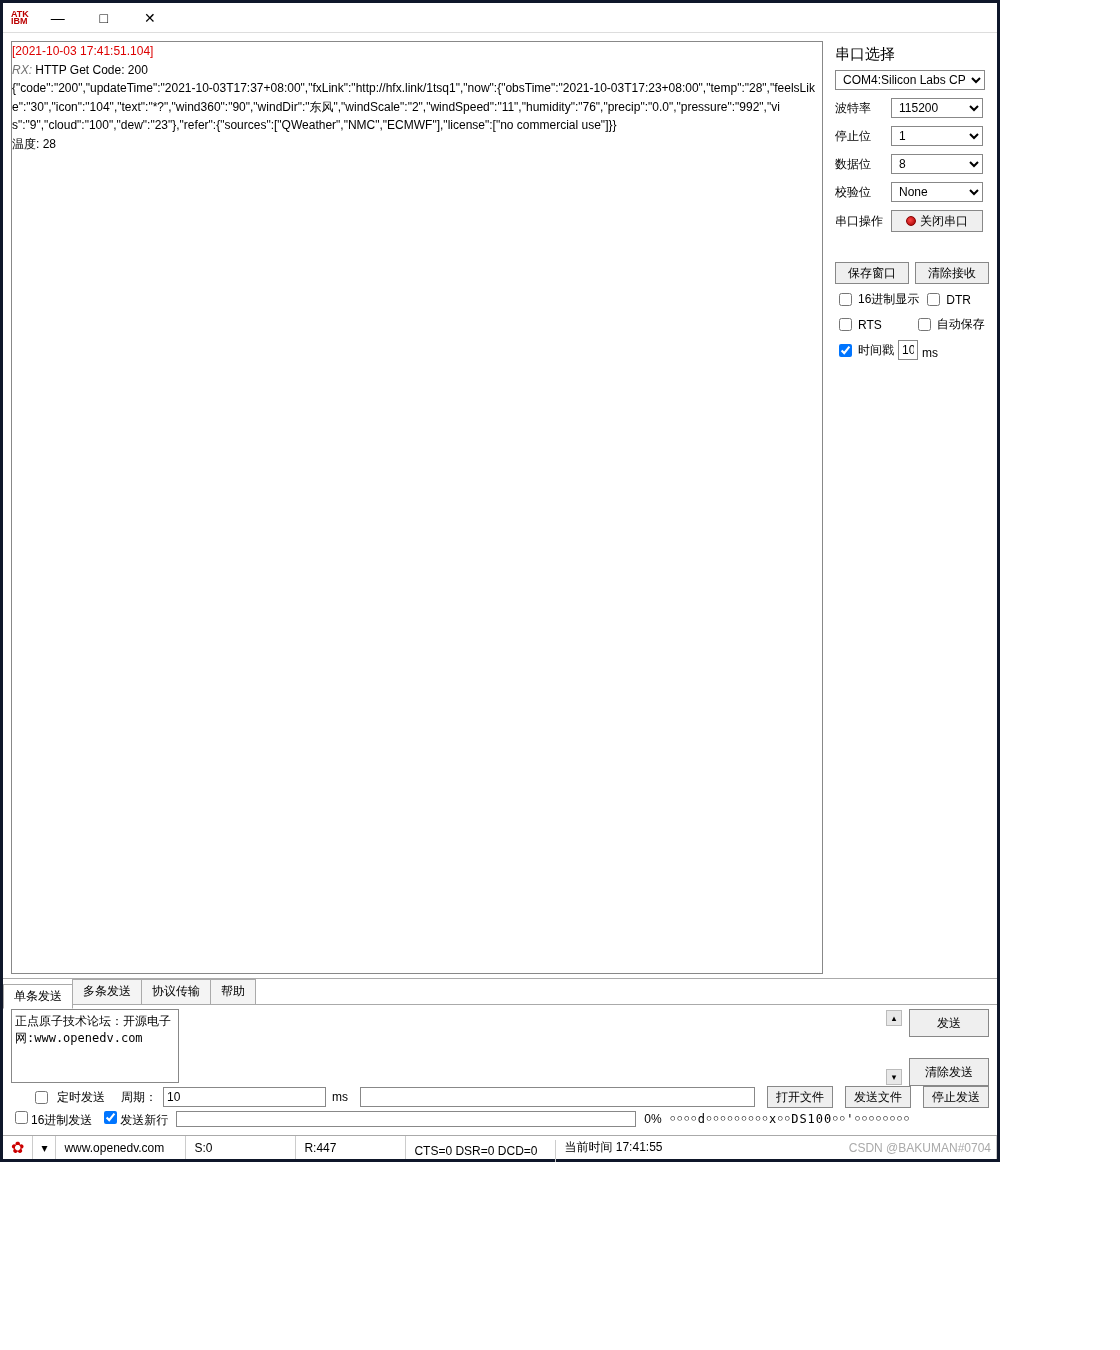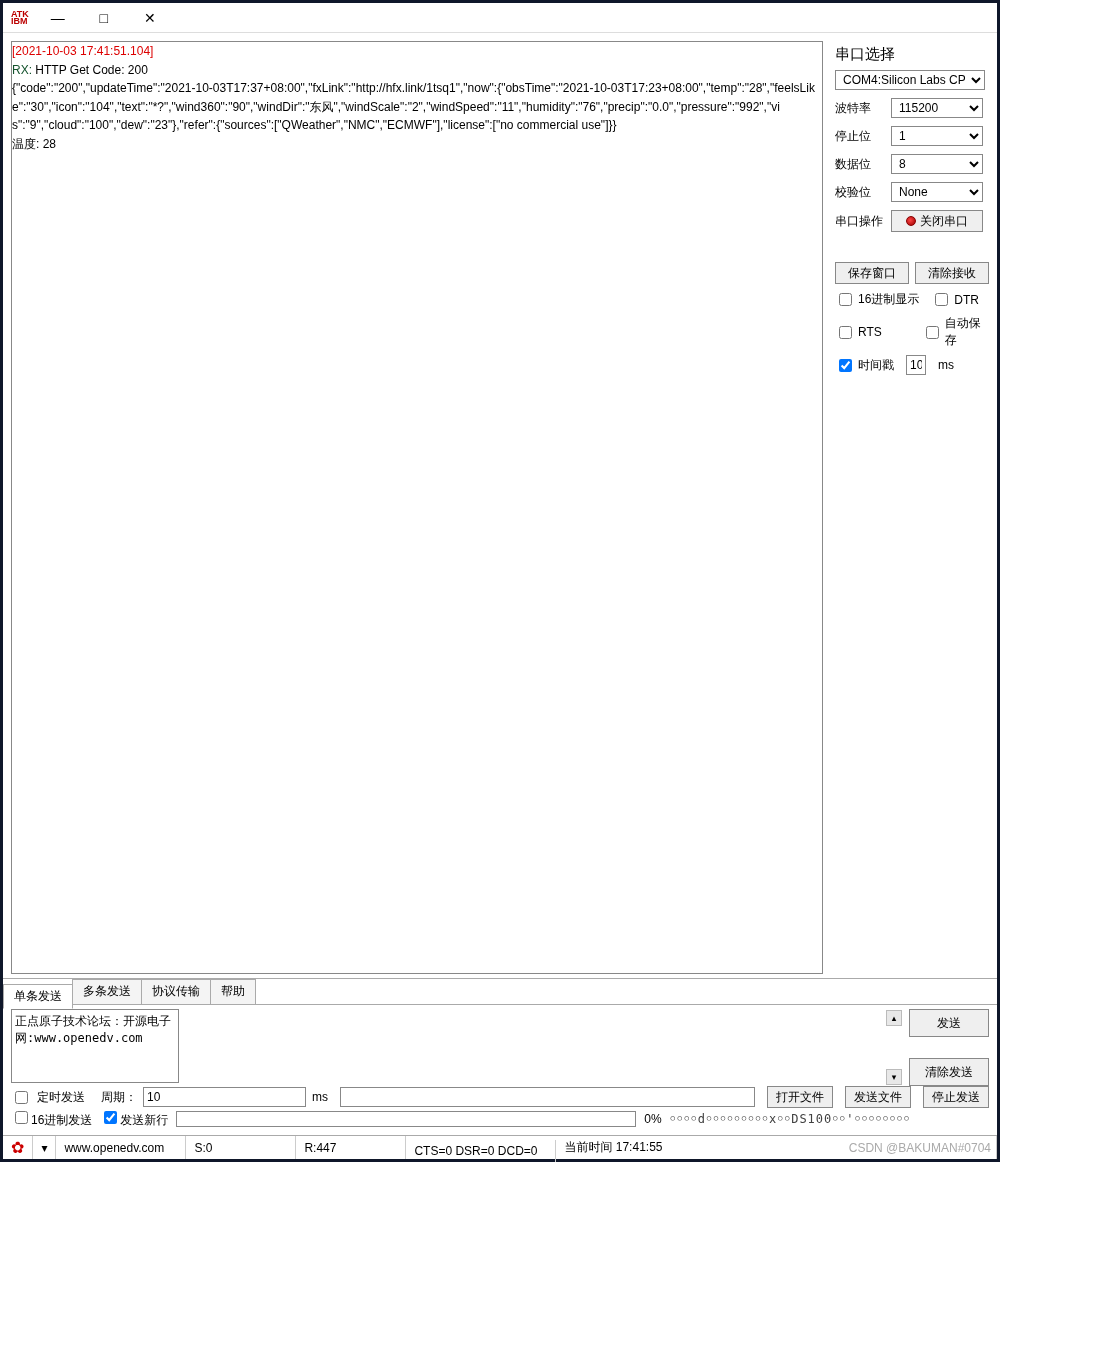--- a/index.html
+++ b/index.html
@@ -6,56 +6,56 @@
 body { margin: 0; background: #fff; font-size: 12px; color: #000; }
 .window { width: 1000px; border: 3px solid #0f172a; background: #fff; position: relative; }
 .titlebar { height: 30px; display: flex; align-items: center; padding: 0 8px; border-bottom: 1px solid #ddd; }
 .titlebar .logo { font-size: 9px; font-weight: bold; line-height: 7px; color: #b00; margin-right: 6px; }
 .titlebar .title { flex: 1; font-size: 12px; }
 .titlebar .winbtn { width: 46px; height: 30px; display: flex; align-items: center; justify-content: center; font-size: 14px; }
 .body { display: flex; }
 .left { flex: 1; display: flex; flex-direction: column; }
 .rx-area { height: 933px; margin: 8px 4px 4px 8px; border: 1px solid #888; font-family: "SimSun", monospace; font-size: 12px; line-height: 1.55; overflow: hidden; white-space: normal; }
 .rx-area .ts { color: #d00; }
-.rx-area .rx { color: #14532d; }
+.rx-area .rx { color: #737373; font-style: italic; }
 .right { width: 170px; padding: 12px 8px 8px 8px; }
 .right .grp-title { font-size: 15px; margin-bottom: 6px; }
 .row { display: flex; align-items: center; margin-bottom: 8px; }
 .row .lbl { width: 56px; font-size: 12px; }
 select, input[type=text] { border: 1px solid #888; background: #fff; font-size: 12px; height: 20px; padding: 0 3px; }
 .right select { width: 92px; }
 .right .wide select { width: 150px; }
 .btn { border: 1px solid #888; background: #efefef; font-size: 12px; height: 22px; padding: 0 8px; display: inline-flex; align-items: center; justify-content: center; }
 .btn2row { display: flex; gap: 6px; margin-top: 30px; }
 .btn2row .btn { flex:1; }
-.chk-row { display: flex; align-items: center; margin-top: 6px; font-size: 12px; gap: 12px; }
+.chk-row { display: flex; align-items: flex-end; margin-top: 6px; font-size: 12px; gap: 4px; }
 .chk-row .pair { display: flex; align-items: center; gap: 3px; }
 .tabs { display: flex; border-top: 1px solid #aaa; border-bottom: 1px solid #aaa; }
 .tab { padding: 3px 10px; border: 1px solid #aaa; border-bottom: none; margin-right: -1px; background: #f4f4f4; font-size: 12px; }
 .tab.active { background: #fff; border-bottom: 1px solid #fff; position: relative; top: 5px; }
 .send-area { display: flex; padding: 4px 8px 4px 8px; gap: 6px; }
 .send-text { flex: 1; height: 74px; border: 1px solid #888; padding: 3px; font-family: "SimSun", monospace; font-size: 12px; resize: none; position: relative; }
 .send-text-wrap { flex:1; position: relative; }
 .send-text-wrap .sb-up, .send-text-wrap .sb-down { position:absolute; right:1px; width:16px; height:16px; background:#e8e8e8; border:1px solid #bbb; font-size:9px; display:flex; align-items:center; justify-content:center; }
 .send-text-wrap .sb-up { top:1px; }
 .send-text-wrap .sb-down { bottom:1px; }
 .send-btns { width: 80px; display: flex; flex-direction: column; gap: 10px; justify-content: space-between;}
 .send-btns .btn { width: 100%; height: 28px; }
 .file-input { flex:1; height:20px; border:1px solid #888; }
 .prog-row { display:flex; align-items:center; padding:0 8px 6px 8px; gap:8px; font-size:12px; }
 .prog-bar { width:460px; height:16px; border:1px solid #888; }
-.prog-row .bin { flex:1; color:#404040; font-family: "SimSun", monospace; letter-spacing: 1px;}
+.prog-row .bin { flex:1; color:#000000; font-family: "SimSun", monospace; letter-spacing: 1px;}
 .statusbar { display:flex; align-items:center; border-top:1px solid #aaa; height:24px; font-size:12px; }
 .statusbar .cell { border-right:1px solid #ccc; padding:0 8px; height:100%; display:flex; align-items:center; }
 .gear { color:#c00; font-size:16px; padding:0 6px; }
 .watermark { position:absolute; right:6px; bottom:4px; font-size:12px; color:#aaa; }
 input[type=checkbox]{ width:13px; height:13px; }
 .port-btn { width:92px; display:flex; align-items:center; justify-content:center; gap:4px; }
 .port-dot { width:10px; height:10px; border-radius:50%; border:1px solid #800; background: radial-gradient(circle at 40% 40%, #f44, #900); }
-.line2 { display:flex; align-items:center; gap:12px; padding:0 8px 0 8px; margin-top:-4px;}
+.line2 { display:flex; align-items:center; gap:12px; padding:0 8px 0 8px; margin-top:-4px;margin-left:20px;}
 .line2 .left-opts{ display:flex; align-items:center; gap:6px;}
 </style>
 </head>
 <body>
 
 <div class="window">
   <div class="titlebar">
     <div class="logo">
       <div>ATK</div>
         <div>IBM</div>

